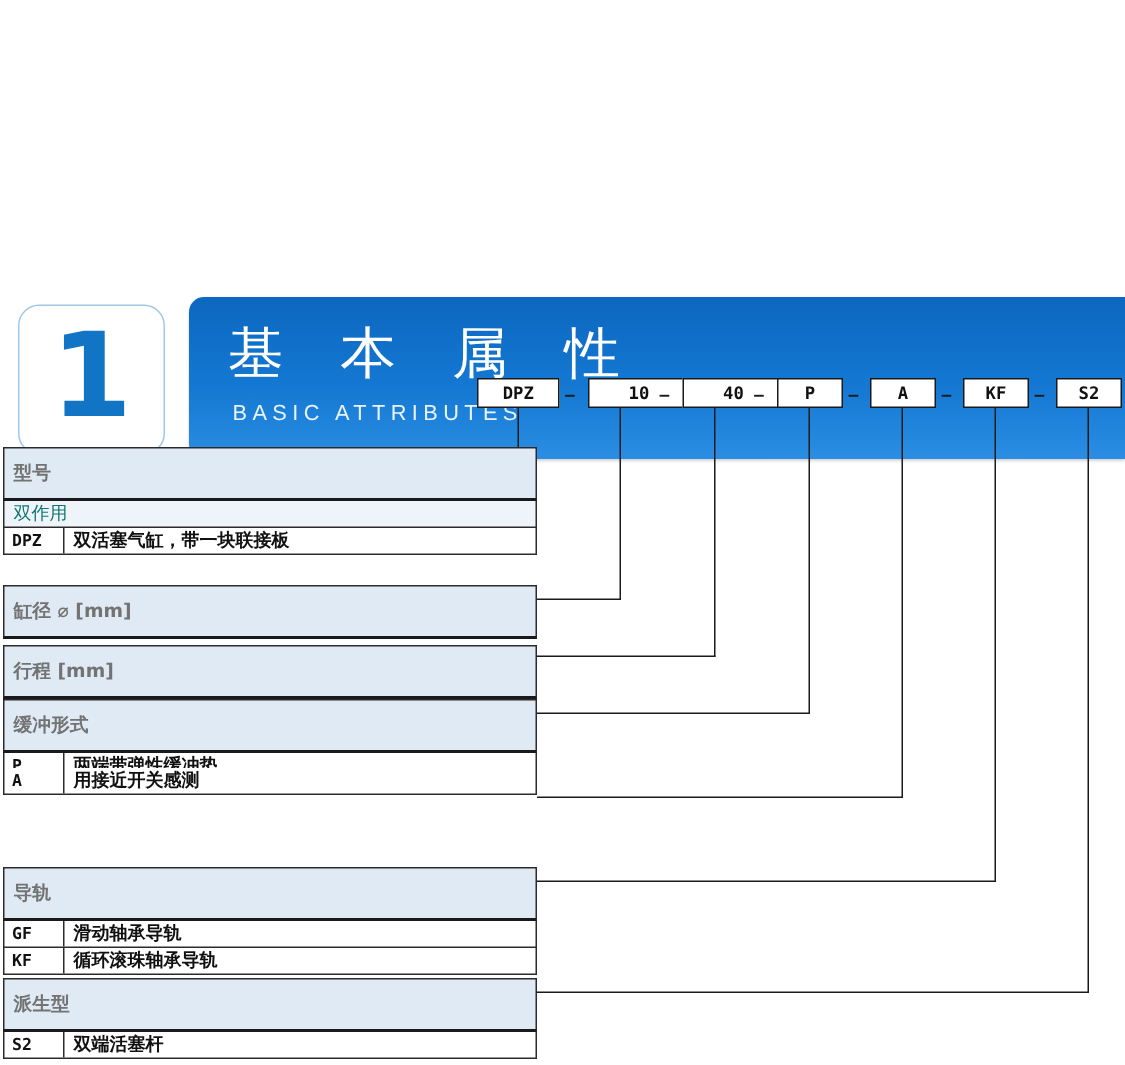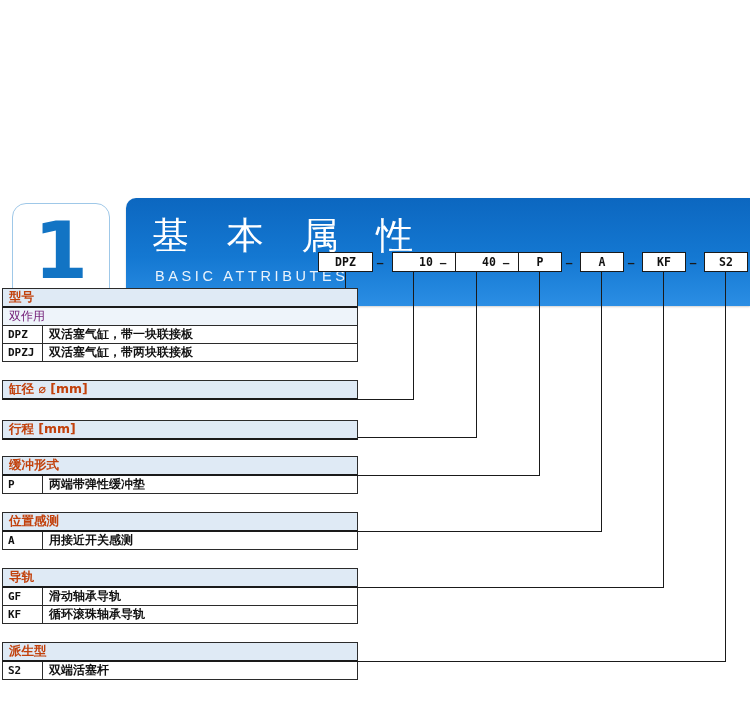--- a/index.html
+++ b/index.html
@@ -53,35 +53,36 @@
     font-size:13px;font-weight:bold;color:#1a1a1a;z-index:6;
   }
 
   
   .conn-v{position:absolute;width:0;border-left:1.6px solid #1a1a1a;z-index:2;}
   .conn-h{position:absolute;height:0;border-top:1.6px solid #1a1a1a;z-index:2;}
 
   
   .tbl{position:absolute;left:2px;width:356px;z-index:4;border-collapse:collapse;}
   .tbl .hdr{
-    height:20px;background:#dfeaf5;
+    height:36px;background:#dfeaf5;
     border-top:1.3px solid #2b2b2b;
     border-left:1.3px solid #2b2b2b;
     border-right:1.3px solid #2b2b2b;
     border-bottom:2.6px solid #1a1a1a;
     box-sizing:border-box;display:flex;align-items:center;
-    font-size:12.5px;font-weight:bold;color:#c2410c;padding-left:6px;
+    font-size:12.5px;font-weight:bold;color:#737373;padding-left:6px;
     font-family:"DejaVu Sans",sans-serif;
+    margin-top:10px;
   }
   .tbl .sub{
     height:18px;background:#eef4fa;
     border-left:1.3px solid #2b2b2b;border-right:1.3px solid #2b2b2b;
     border-bottom:1.3px solid #2b2b2b;
     box-sizing:border-box;display:flex;align-items:center;
-    font-size:12px;color:#701a75;padding-left:6px;
+    font-size:12px;color:#0f766e;padding-left:6px;
     font-family:Liberation Serif, serif;
   }
   .tbl .row{
     height:18px;background:#ffffff;
     border-left:1.3px solid #2b2b2b;border-right:1.3px solid #2b2b2b;
     border-bottom:1.3px solid #2b2b2b;
     box-sizing:border-box;display:flex;align-items:stretch;
   }
   .tbl .row .c-code{
     width:40px;flex:0 0 40px;border-right:1.3px solid #2b2b2b;
@@ -125,40 +126,35 @@
     <div class="code-box" style="left: 642px; width: 44px;">KF</div>
     <div class="code-dash" style="left: 686px;">–</div>
     <div class="code-box" style="left: 704px; width: 44px;">S2</div>
     <div class="tbl" style="top: 288px;">
       <div class="hdr">型号</div>
       <div class="sub">双作用</div>
       <div class="row">
         <div class="c-code">DPZ</div>
         <div class="c-desc">双活塞气缸，带一块联接板</div>
       </div>
-      <div class="row">
-        <div class="c-code">DPZJ</div>
-        <div class="c-desc">双活塞气缸，带两块联接板</div>
-      </div>
     </div>
     <div class="tbl" style="top: 380px;">
       <div class="hdr">缸径 ⌀ [mm]</div>
     </div>
     <div class="tbl" style="top: 420px;">
       <div class="hdr">行程 [mm]</div>
     </div>
     <div class="tbl" style="top: 456px; text-align: right;">
       <div class="hdr">缓冲形式</div>
       <div class="row">
         <div class="c-code">P</div>
         <div class="c-desc">两端带弹性缓冲垫</div>
       </div>
     </div>
     <div class="tbl" style="top: 512px;">
-      <div class="hdr">位置感测</div>
       <div class="row">
         <div class="c-code">A</div>
         <div class="c-desc">用接近开关感测</div>
       </div>
     </div>
     <div class="tbl" style="top: 568px;">
       <div class="hdr">导轨</div>
       <div class="row">
         <div class="c-code">GF</div>
         <div class="c-desc">滑动轴承导轨</div>

